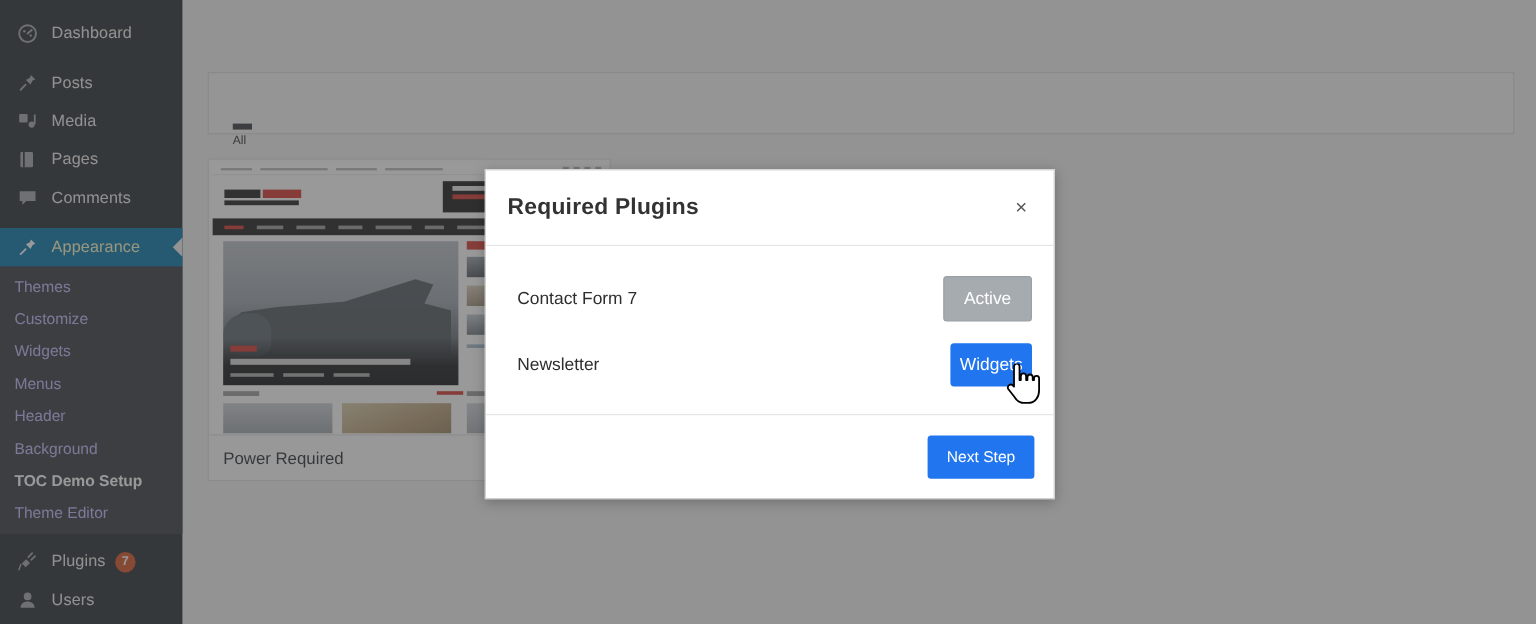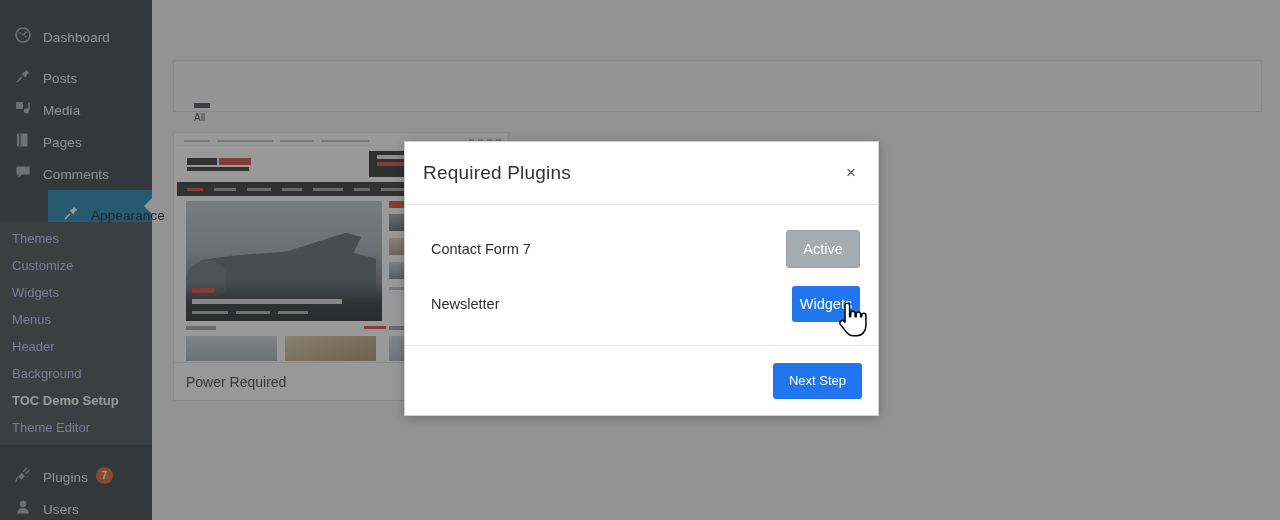--- a/index.html
+++ b/index.html
@@ -14,42 +14,41 @@
   
   .sidebar {
     position: absolute; left: 0; top: 0;
     width: 152px; height: 520px;
     background: #23282d;
     color: #eeeeee;
     z-index: 5;
   }
   .menu-item {
     position: relative;
-    display: flex; align-items: flex-end;
+    display: flex; align-items: center;
     height: 32px;
     padding-left: 12px;
     font-size: 13.5px;
     color: #eeeeee;
     line-height: 1;
     letter-spacing: .1px;
   }
   .menu-item .mi-icon {
     width: 22px; height: 18px;
     display: flex; align-items: center; justify-content: center;
     margin-right: 9px;
     color: #a0a5aa;
     flex: 0 0 auto;
   }
   .menu-item .mi-icon svg { display: block; }
   .menu-item.sep-top { margin-top: 9px; }
   .menu-item.active {
     background: #0073aa;
-    color: #000000;
+    color: #fef9c3;
     font-weight: normal;
-    margin-left: 48px;
   }
   .menu-item.active .mi-icon { color: #ffffff; }
   .menu-item.active .arrow {
     position: absolute; right: 0; top: 50%;
     margin-top: -8px;
     width: 0; height: 0;
     border-top: 8px solid transparent;
     border-bottom: 8px solid transparent;
     border-right: 8px solid #f1f1f1;
   }
@@ -218,21 +217,21 @@
     box-shadow: 0 2px 10px rgba(0,0,0,.25);
   }
   .modal-head {
     position: relative;
     height: 63px;
     border-bottom: 1px solid #e6e6e6;
     display: flex; align-items: center;
   }
   .modal-title {
     margin-left: 18px;
-    font-size: 19px; font-weight: normal; color: #333333;
+    font-size: 19px; font-weight: bold; color: #333333;
     letter-spacing: .2px;
   }
   .modal-close {
     position: absolute; right: 16px; top: 50%;
     margin-top: -11px;
     width: 22px; height: 22px;
     display: flex; align-items: center; justify-content: center;
     font-size: 17px; color: #555555;
     cursor: pointer;
   }

